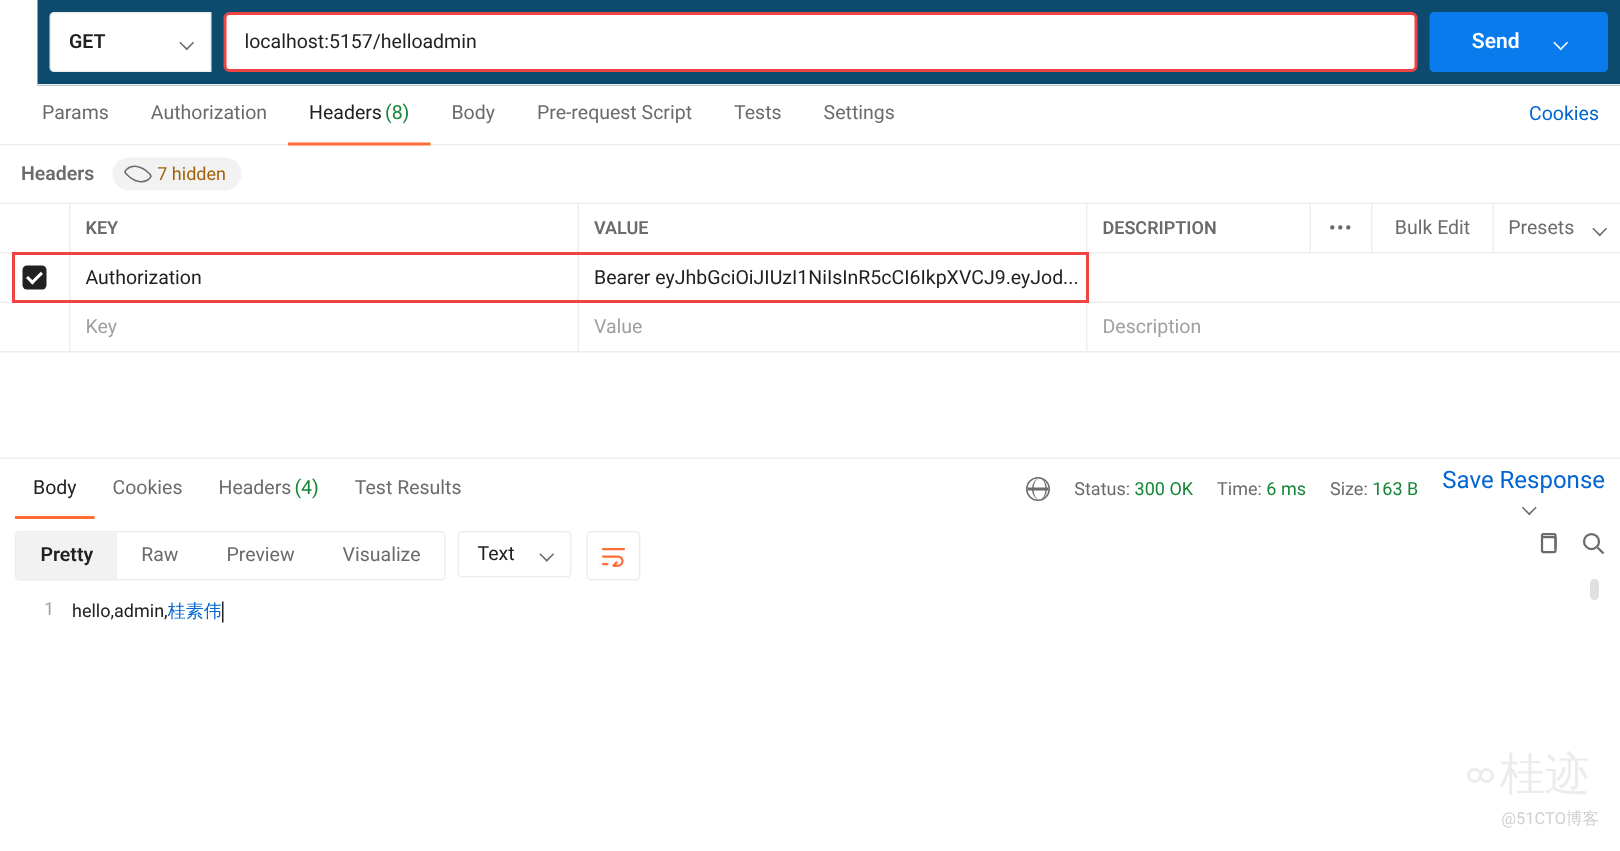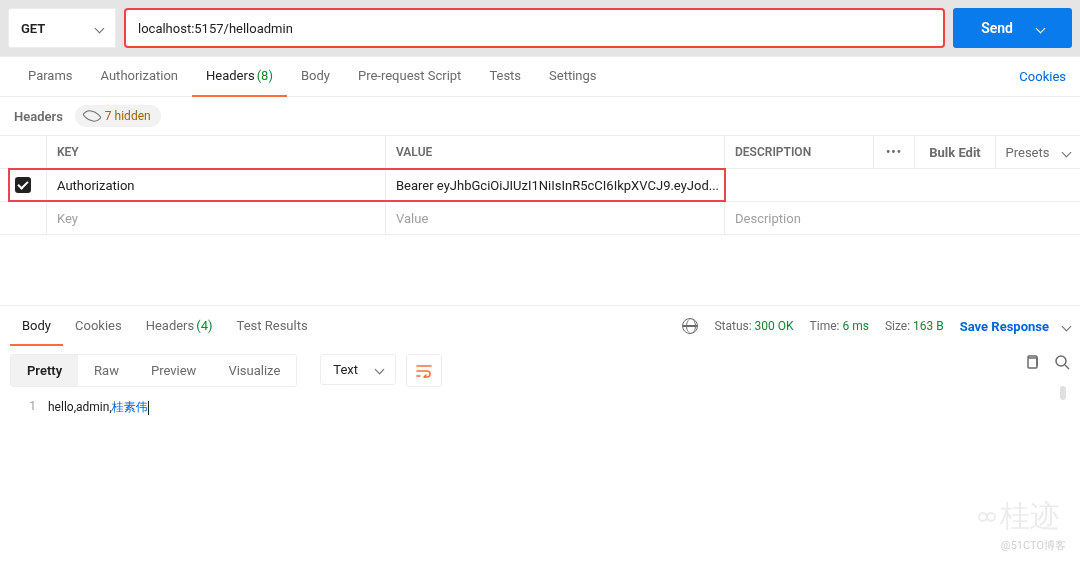--- a/index.html
+++ b/index.html
@@ -1,18 +1,18 @@
 <!DOCTYPE html>
 <html><head>
   <meta charset="utf-8">
   <style>
     * { box-sizing: border-box; margin: 0; padding: 0; font-family: -apple-system, BlinkMacSystemFont, 'Segoe UI', Roboto, sans-serif; }
     body { background: #fff; font-size: 13px; color: #212121; width: 1080px; height: 567px; overflow: hidden; position: relative; }
     
-    .request-bar { background: #e5e5e5; border-bottom: 1px solid #ededed; padding: 8px; display: flex; gap: 8px; align-items: center; }
+    .request-bar { background: #0c4a6e; border-bottom: 1px solid #ededed; padding: 8px; display: flex; gap: 8px; align-items: center; margin-left: 25px; }
     .method-select { display: flex; align-items: center; background: #fff; border: 1px solid #ededed; border-radius: 3px 0 0 3px; padding: 0 12px; height: 40px; min-width: 108px; cursor: pointer; }
     .method-text { font-weight: 600; color: #212121; flex: 1; }
     .chevron-down { border: solid #6b6b6b; border-width: 0 1px 1px 0; display: inline-block; padding: 3px; transform: rotate(45deg); margin-left: 8px; }
     .url-input-wrap { flex: 1; background: #fff; border: 2px solid #ef4444; border-radius: 4px; height: 40px; display: flex; align-items: center; padding: 0 12px; max-width: 830px; }
     .url-input { border: none; outline: none; width: 100%; font-size: 13px; color: #212121; }
     .send-btn { background: #097bed; color: #fff; border: none; border-radius: 3px; height: 40px; padding: 0 28px; font-weight: 600; font-size: 14px; cursor: pointer; display: flex; align-items: center; gap: 24px; }
     .send-btn .chev { border: solid #fff; border-width: 0 1.5px 1.5px 0; display: inline-block; padding: 3px; transform: rotate(45deg); }
     
     .tabs { display: flex; align-items: center; padding: 0 14px; border-bottom: 1px solid #ededed; height: 40px; }
     .tab { padding: 0 14px; height: 40px; display: flex; align-items: center; color: #6b6b6b; cursor: pointer; border-bottom: 2px solid transparent; font-size: 13px; }
@@ -26,47 +26,47 @@
     .eye-icon { width: 14px; height: 10px; position: relative; }
     .eye-icon::before { content: ''; position: absolute; width: 14px; height: 10px; border: 1px solid #6b6b6b; border-radius: 75% 15%; transform: rotate(45deg); left: -1px; top: -1px; }
     
     .headers-table { border-top: 1px solid #ededed; }
     .table-head, .table-row { display: flex; align-items: center; border-bottom: 1px solid #ededed; height: 33px; }
     .col-check { width: 46px; display: flex; justify-content: center; }
     .col-key { width: 338px; padding: 0 10px; display: flex; align-items: center; }
     .col-value { width: 338px; padding: 0 10px; display: flex; align-items: center; overflow: hidden; white-space: nowrap; text-overflow: ellipsis; }
     .col-desc { flex: 1; padding: 0 10px; display: flex; align-items: center; }
     .col-actions { width: 40px; display: flex; justify-content: center; color: #6b6b6b; cursor: pointer; font-weight: bold; letter-spacing: 1px; }
-    .col-bulk { width: 80px; display: flex; justify-content: center; font-weight: 700; cursor: pointer; font-size: 13px; }
+    .col-bulk { width: 80px; display: flex; justify-content: center; font-weight: 400; cursor: pointer; font-size: 13px; }
     .col-presets { width: 84px; display: flex; justify-content: center; align-items: center; gap: 6px; font-weight: 400; cursor: pointer; font-size: 13px; }
     .table-head { color: #6b6b6b; font-weight: 600; font-size: 12px; }
     .divider { width: 1px; height: 33px; background: #ededed; }
     .checkbox { width: 16px; height: 16px; background: #212121; border-radius: 3px; display: flex; align-items: center; justify-content: center; }
     .checkbox::after { content: ''; width: 4px; height: 8px; border: solid #fff; border-width: 0 2px 2px 0; transform: rotate(45deg); margin-top: -2px; }
     .placeholder-row { color: #a0a0a0; }
     .row-highlight { position: relative; }
     .row-highlight::before { content: ''; position: absolute; left: 8px; right: 354px; top: -1px; bottom: -1px; border: 2px solid #ef4444; pointer-events: none; }
     
     .response-area { margin-top: 70px; border-top: 1px solid #ededed; }
     .resp-tabs { display: flex; align-items: center; padding: 0 10px; height: 40px; }
     .resp-tab { padding: 0 12px; height: 40px; display: flex; align-items: center; color: #6b6b6b; cursor: pointer; border-bottom: 2px solid transparent; font-size: 13px; }
     .resp-tab.active { color: #212121; border-bottom-color: #ff6c37; }
     .resp-tab .count { color: #148636; margin-left: 2px; }
     .resp-meta { margin-left: auto; display: flex; align-items: center; gap: 16px; font-size: 12px; color: #6b6b6b; }
     .resp-meta .green { color: #148636; }
-    .save-resp { color: #0265d2; font-weight: 700; cursor: pointer; display: flex; align-items: center; gap: 6px; font-size: 13px; }
+    .save-resp { color: #0265d2; font-weight: 400; cursor: pointer; display: flex; align-items: center; gap: 6px; font-size: 16px; flex-direction: column; }
     .globe-icon { width: 16px; height: 16px; border: 1.5px solid #6b6b6b; border-radius: 50%; position: relative; }
     .globe-icon::before { content: ''; position: absolute; top: 0; bottom: 0; left: 50%; width: 8px; margin-left: -4px; border: 1.5px solid #6b6b6b; border-radius: 50%; border-top: none; border-bottom: none; }
     .globe-icon::after { content: ''; position: absolute; top: 50%; left: 0; right: 0; height: 1.5px; background: #6b6b6b; margin-top: -0.75px; }
     
     .resp-toolbar { display: flex; align-items: flex-start; padding: 8px 10px; gap: 0; }
     .view-btns { display: flex; border: 1px solid #ededed; border-radius: 3px; overflow: hidden; }
     .view-btn { padding: 8px 16px; background: #fff; color: #6b6b6b; cursor: pointer; font-size: 13px; border: none; }
     .view-btn.active { background: #f2f2f2; color: #212121; font-weight: 600; }
-    .format-select { border: 1px solid #ededed; border-radius: 3px; padding: 7px 12px; margin-left: 23px; cursor: pointer; display: flex; align-items: center; gap: 10px; font-size: 13px; }
+    .format-select { border: 1px solid #ededed; border-radius: 3px; padding: 7px 12px; margin-left: 8px; cursor: pointer; display: flex; align-items: center; gap: 10px; font-size: 13px; }
     .wrap-btn { border: 1px solid #ededed; border-radius: 3px; width: 36px; height: 33px; margin-left: 10px; display: flex; align-items: center; justify-content: center; cursor: pointer; color: #ff6c37; }
     .toolbar-right { margin-left: auto; display: flex; gap: 14px; color: #6b6b6b; }
     .tool-icon { width: 16px; height: 16px; cursor: pointer; }
     
     .code-area { display: flex; font-family: Menlo, Consolas, monospace; font-size: 12px; padding: 4px 0; }
     .line-no { width: 48px; text-align: right; padding-right: 12px; color: #a0a0a0; user-select: none; }
     .code-line { flex: 1; position: relative; }
     .code-line .cjk { color: #0265d2; }
     .cursor-bar { display: inline-block; width: 1px; height: 14px; background: #212121; vertical-align: middle; }
     .scroll-hint { position: absolute; right: 14px; top: 386px; width: 6px; height: 14px; background: #e0e0e0; border-radius: 3px; }

